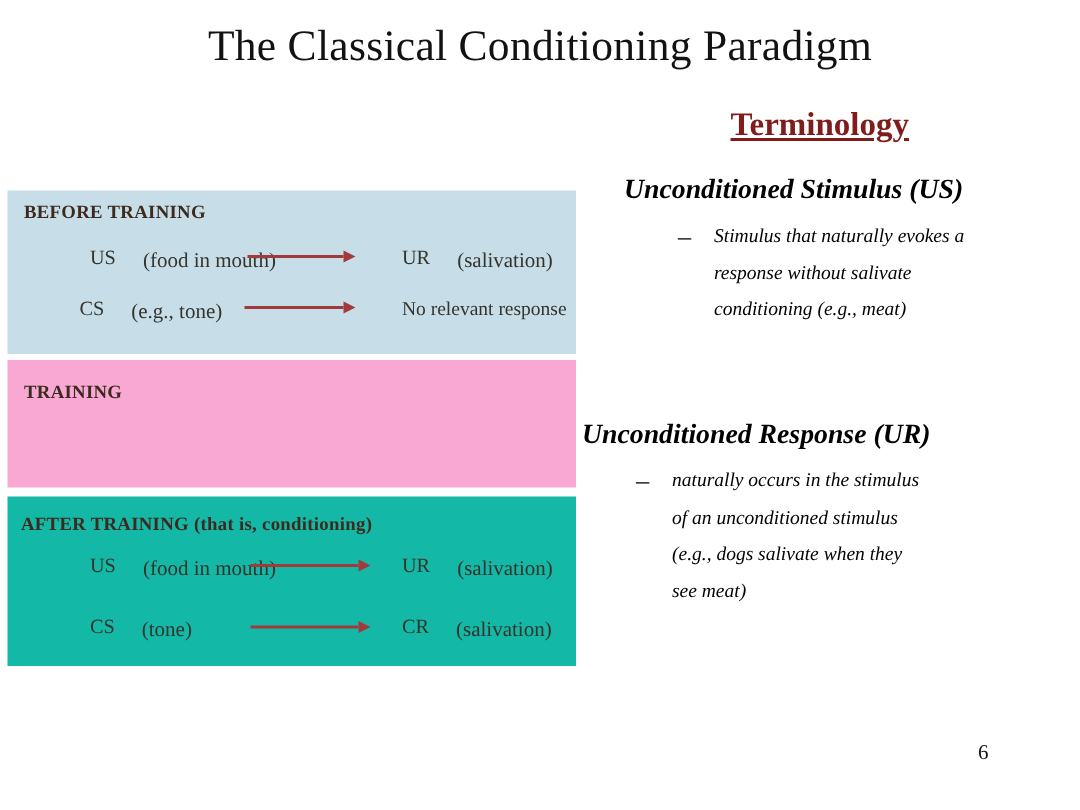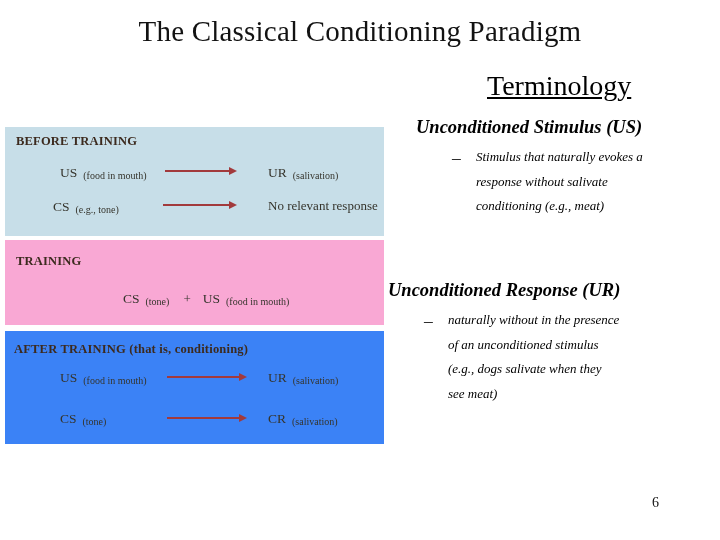--- a/index.html
+++ b/index.html
@@ -12,38 +12,38 @@
   }
   .slide { position: absolute; left: 0; top: 0; width: 720px; height: 540px; background: #fff; }
 
   .title {
     position: absolute; top: 15px; left: 0; width: 720px;
     text-align: center; font-size: 29px; color: #121212;
     letter-spacing: 0.2px; white-space: nowrap;
   }
   .subtitle {
     position: absolute; top: 70px; left: 487px;
-    font-size: 28px; font-weight: normal; color: #000000;
+    font-size: 22px; font-weight: bold; color: #7f1d1d;
     text-decoration: underline;
   }
 
   
   .figure { position: absolute; left: 5px; top: 127px; width: 379px; height: 238px; }
   .panel  { position: absolute; left: 0; width: 379px; }
   .panel-before   { top: 0;    height: 109px; background: #c7dee8; }
   .panel-training { top: 113px; height: 85px; background: #f9a8d4; }
-  .panel-after    { top: 204px; height: 113px; background: #3b82f6; }
+  .panel-after    { top: 204px; height: 113px; background: #14b8a6; }
 
   .panel-header {
     position: absolute; font-weight: bold; font-size: 12.5px;
     color: #3c2a1e; letter-spacing: 0.2px; white-space: nowrap;
   }
   .fig-text { position: absolute; white-space: nowrap; color: #35342c; }
   .lbl-main { font-size: 13.5px; }
-  .lbl-sub  { font-size: 10px; position: relative; top: 2px; margin-left: 6px; }
+  .lbl-sub  { font-size: 14px; position: relative; top: 2px; margin-left: 18px; }
   .lbl-plain{ font-size: 13px; }
   .plus     { font-size: 13px; margin: 0 12px 0 14px; }
 
   .arrow { position: absolute; height: 2px; background: #a23a3c; }
   .arrow::after {
     content: ""; position: absolute; right: -8px; top: -3px;
     width: 0; height: 0;
     border-left: 8px solid #a23a3c;
     border-top: 4px solid transparent;
     border-bottom: 4px solid transparent;
@@ -83,23 +83,20 @@
 
       <div class="fig-text" style="left:48px; top:70px">
         <span class="lbl-main">CS</span><span class="lbl-sub">(e.g., tone)</span>
       </div>
       <div class="arrow" style="left:158px; top:77px; width:66px"></div>
       <div class="fig-text lbl-plain" style="left:263px; top:71px">No relevant response</div>
     </div>
 
     <div class="panel panel-training">
       <div class="panel-header" style="left:11px; top:14px">TRAINING</div>
-      <div class="fig-text" style="left:118px; top:49px">
-        <span class="lbl-main">CS</span><span class="lbl-sub">(tone)</span><span class="plus">+</span><span class="lbl-main">US</span><span class="lbl-sub">(food in mouth)</span>
-      </div>
     </div>
 
     <div class="panel panel-after">
       <div class="panel-header" style="left:9px; top:11px">AFTER TRAINING (that is, conditioning)</div>
 
       <div class="fig-text" style="left:55px; top:37px">
         <span class="lbl-main">US</span><span class="lbl-sub">(food in mouth)</span>
       </div>
       <div class="arrow" style="left:162px; top:45px; width:72px"></div>
       <div class="fig-text" style="left:263px; top:37px">
@@ -126,21 +123,21 @@
         <div>conditioning (e.g., meat)</div>
       </div>
     </div>
   </div>
 
   <div class="term-block term-block-2">
     <div class="term-heading">Unconditioned Response (UR)</div>
     <div class="term-item">
       <div class="dash">–</div>
       <div class="def-lines">
-        <div>naturally without in the presence</div>
+        <div>naturally occurs in the stimulus</div>
         <div>of an unconditioned stimulus</div>
         <div>(e.g., dogs salivate when they</div>
         <div>see meat)</div>
       </div>
     </div>
   </div>
 
   <div class="page-number">6</div>
 </div>
 

